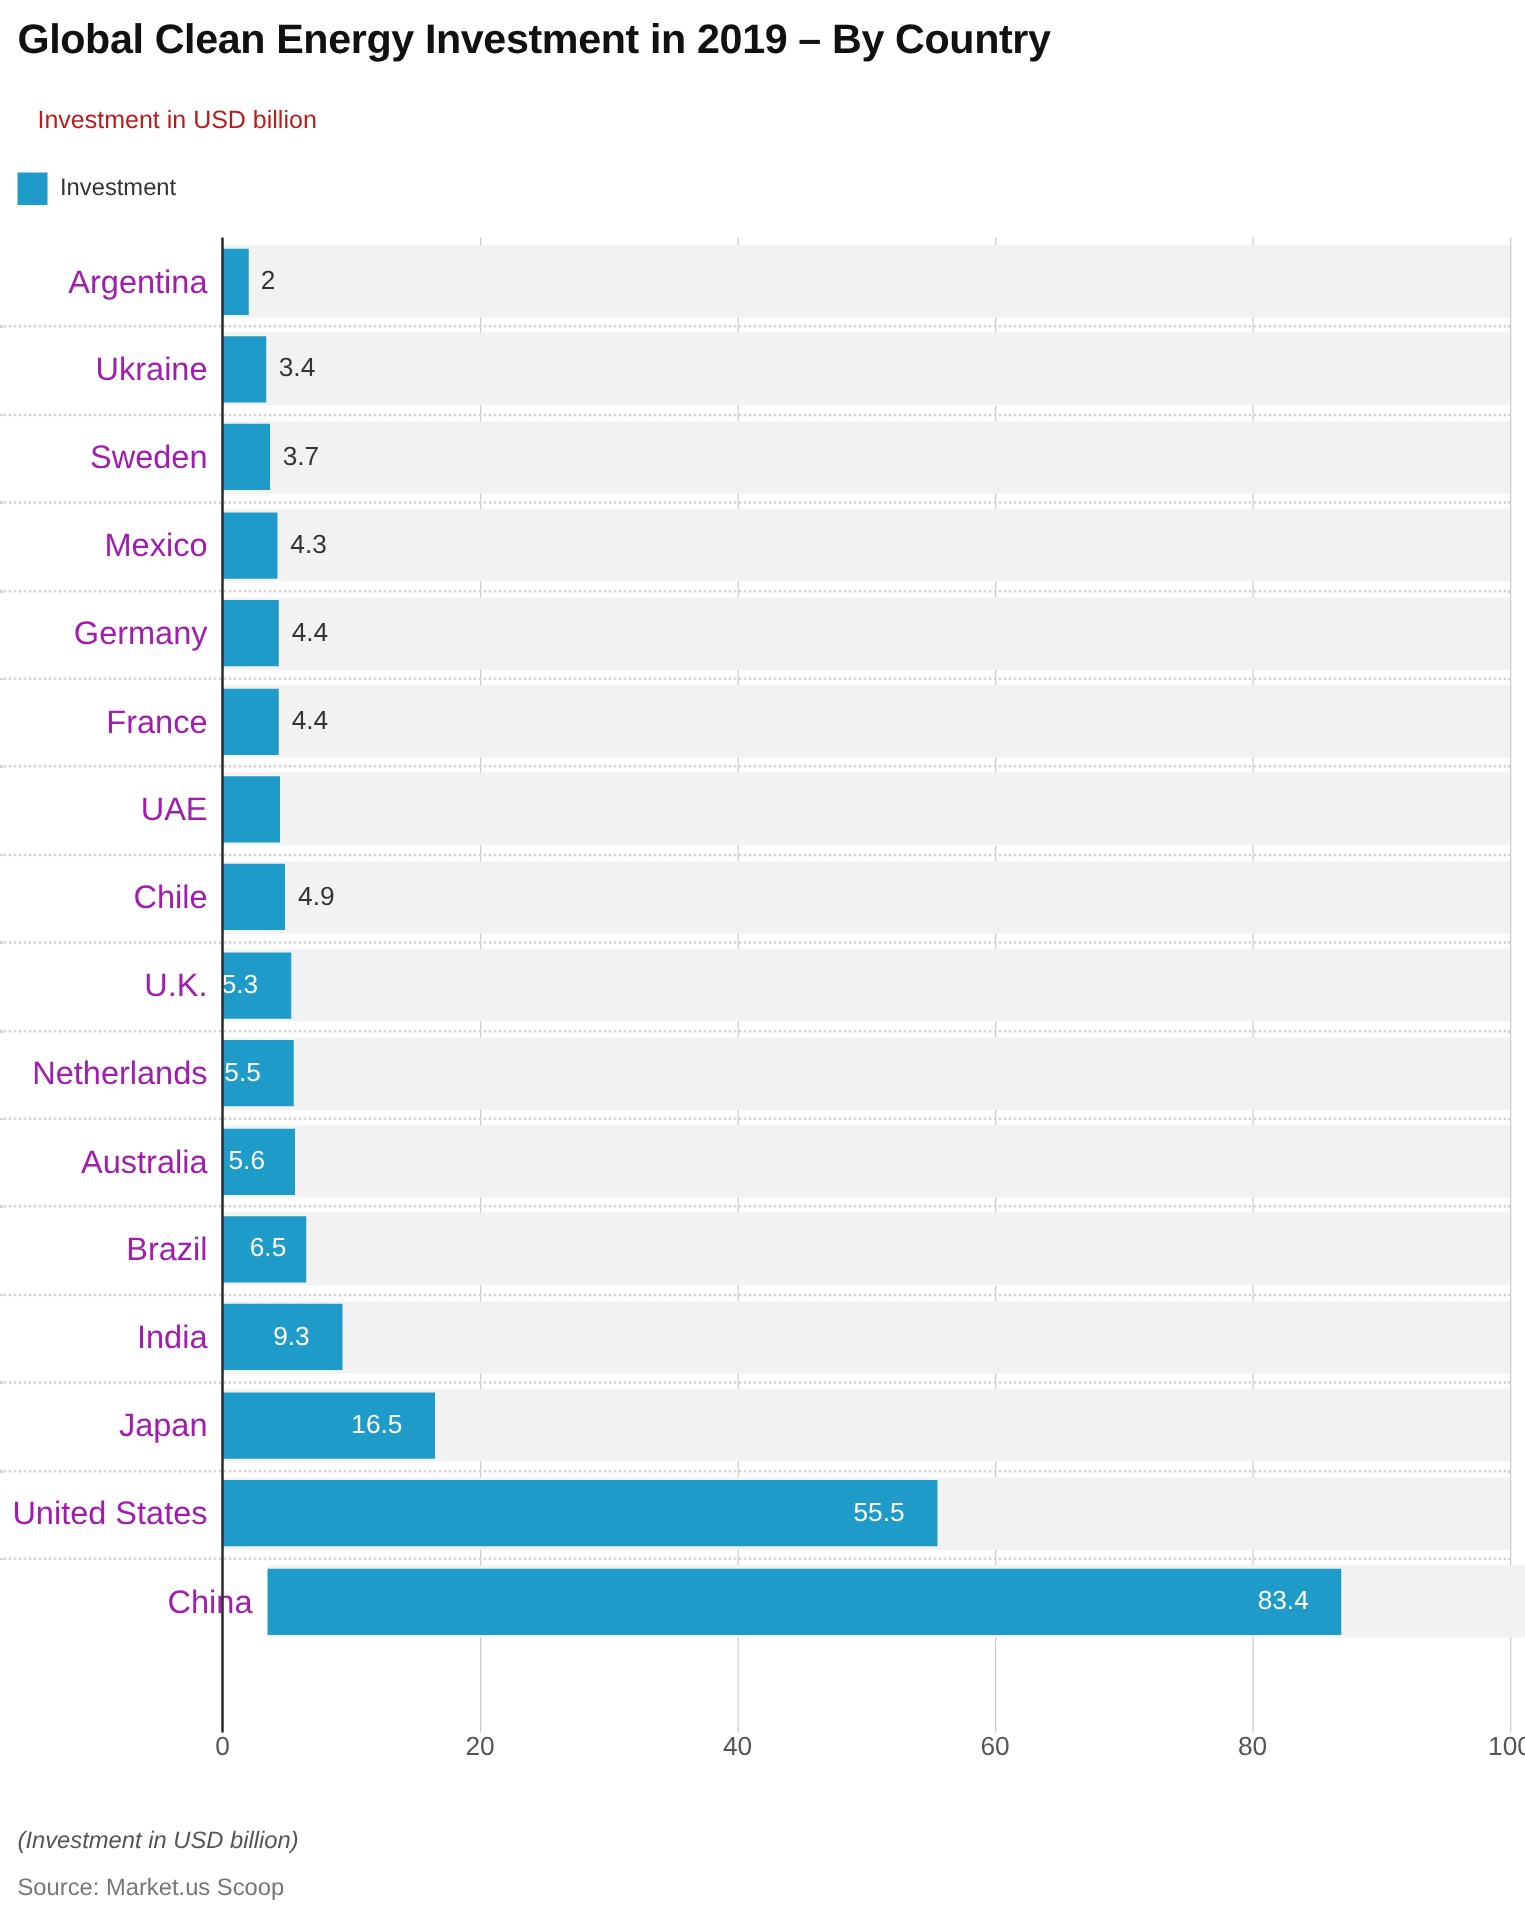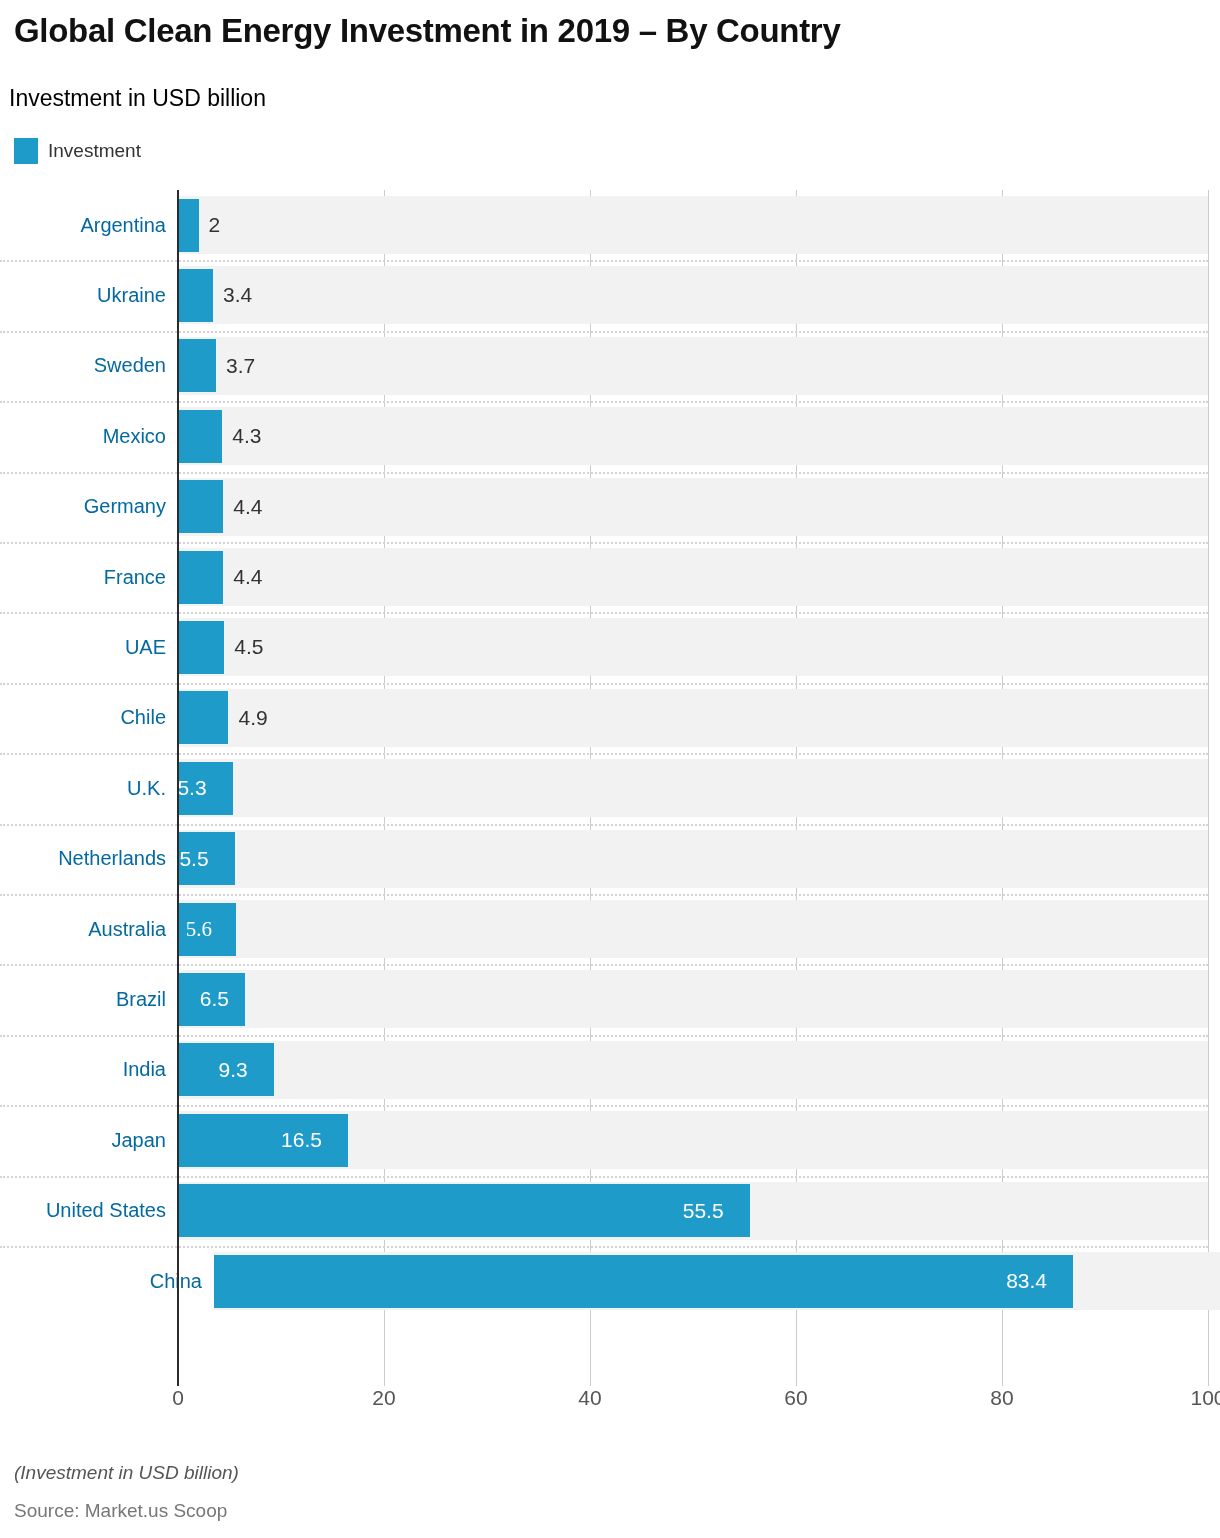--- a/index.html
+++ b/index.html
@@ -22,24 +22,24 @@
     left: 14px;
     top: 12px;
     font-size: 33px;
     font-weight: bold;
     color: #111111;
     letter-spacing: -0.3px;
     white-space: nowrap;
   }
   .chart-subtitle {
     position: absolute;
-    left: 9px;
+    left: 30px;
     top: 85px;
-    font-size: 23px;
-    color: #000000;
+    font-size: 20px;
+    color: #b91c1c;
     white-space: nowrap;
   }
 
   
   .legend {
     position: absolute;
     left: 14px;
     top: 138px;
     display: flex;
     align-items: center;
@@ -111,22 +111,22 @@
   }
   .cat-label {
     position: absolute;
     left: 0px;
     top: 0px;
     width: 166px;
     height: 70.4px;
     display: flex;
     align-items: center;
     justify-content: flex-end;
-    font-size: 20px;
-    color: #0369a1;
+    font-size: 26px;
+    color: #a21caf;
     white-space: nowrap;
   }
   .bar {
     position: absolute;
     left: 178px;
     top: 8.5px;
     height: 53px;
     background: #1f9bc9;
     z-index: 3;
   }
@@ -252,21 +252,20 @@
           <div class="row-band"></div>
           <div class="cat-label">France</div>
           <div class="bar" style="width: 45.32px; background: rgb(31, 155, 201);"></div>
           <div class="bar-value outside" style="left: 223.32px; width: 984.68px;">4.4</div>
           <div class="row-sep"></div>
         </div>
         <div class="row" style="top: 422.4px;">
           <div class="row-band"></div>
           <div class="cat-label">UAE</div>
           <div class="bar" style="width: 46.35px; background: rgb(31, 155, 201);"></div>
-          <div class="bar-value outside" style="left: 224.35px; width: 983.65px;">4.5</div>
           <div class="row-sep"></div>
         </div>
         <div class="row" style="top: 492.8px; padding-left: 20px;">
           <div class="row-band"></div>
           <div class="cat-label">Chile</div>
           <div class="bar" style="width: 50.47px; background: rgb(31, 155, 201);"></div>
           <div class="bar-value outside" style="left: 228.47px; width: 979.53px;">4.9</div>
           <div class="row-sep"></div>
         </div>
         <div class="row" style="top: 563.2px;">
@@ -280,21 +279,21 @@
           <div class="row-band"></div>
           <div class="cat-label">Netherlands</div>
           <div class="bar" style="width: 56.65px; background: rgb(31, 155, 201);"></div>
           <div class="bar-value inside" style="left: 178px; width: 56.65px;">5.5</div>
           <div class="row-sep"></div>
         </div>
         <div class="row" style="top: 704px;">
           <div class="row-band"></div>
           <div class="cat-label">Australia</div>
           <div class="bar" style="width: 57.68px; background: rgb(31, 155, 201);"></div>
-          <div class="bar-value inside" style="left: 178px; width: 60px; font-family: Liberation Serif, serif;">5.6</div>
+          <div class="bar-value inside" style="left: 178px; width: 60px;">5.6</div>
           <div class="row-sep"></div>
         </div>
         <div class="row" style="top: 774.4px;">
           <div class="row-band"></div>
           <div class="cat-label">Brazil</div>
           <div class="bar" style="width: 66.95px; background: rgb(31, 155, 201);"></div>
           <div class="bar-value inside" style="left: 178px; width: 77px;">6.5</div>
           <div class="row-sep"></div>
         </div>
         <div class="row" style="top: 844.8px;">

